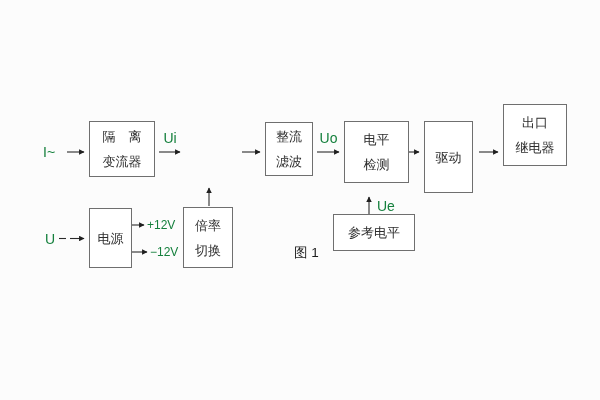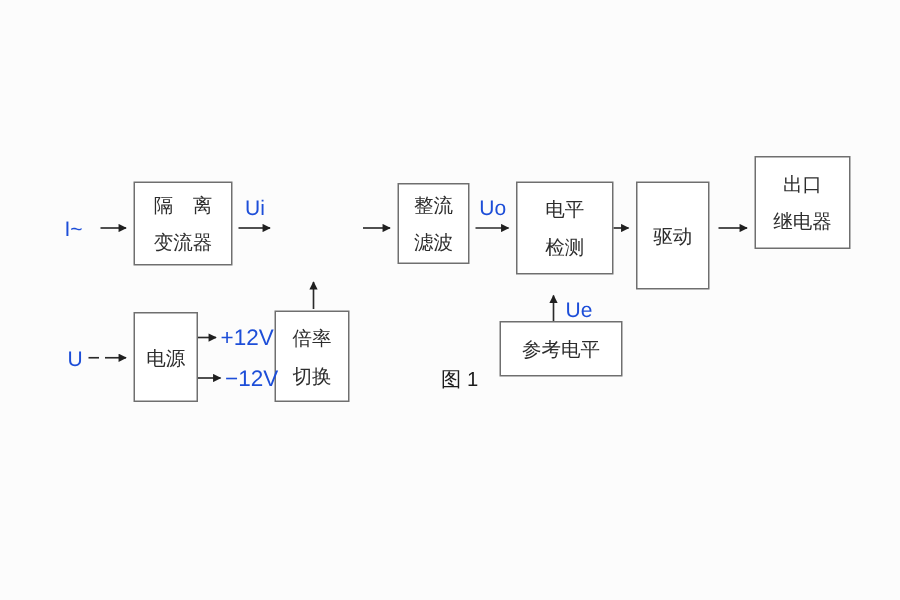--- a/index.html
+++ b/index.html
@@ -6,22 +6,22 @@
   .stage{
     position:relative;width:600px;height:400px;background:#fcfcfc;overflow:hidden;
     font-family:"Liberation Sans","DejaVu Sans",sans-serif;color:#2d2d2d;
   }
   .wires{position:absolute;left:0;top:0;}
   .block{
     position:absolute;box-sizing:border-box;border:1px solid #6f6f6f;background:#ffffff;
     display:flex;flex-direction:column;align-items:center;justify-content:center;
     row-gap:12px;font-size:13px;line-height:13px;text-align:center;white-space:nowrap;
   }
-  .lbl{position:absolute;font-size:14px;line-height:14px;color:#1d4ed8;white-space:nowrap;}
-  .lbl.small{font-size:15px;line-height:13px;}
+  .lbl{position:absolute;font-size:14px;line-height:14px;color:#15803d;white-space:nowrap;}
+  .lbl.small{font-size:12px;line-height:13px;}
   .lbl.center{text-align:center;}
   .caption{position:absolute;font-size:13.5px;line-height:14px;color:#1c1c1c;white-space:nowrap;text-align:center;}
 </style>
 </head>
 <body>
 
 <div class="stage">
 
   <svg class="wires" width="600" height="400" viewBox="0 0 600 400">
     <defs>

